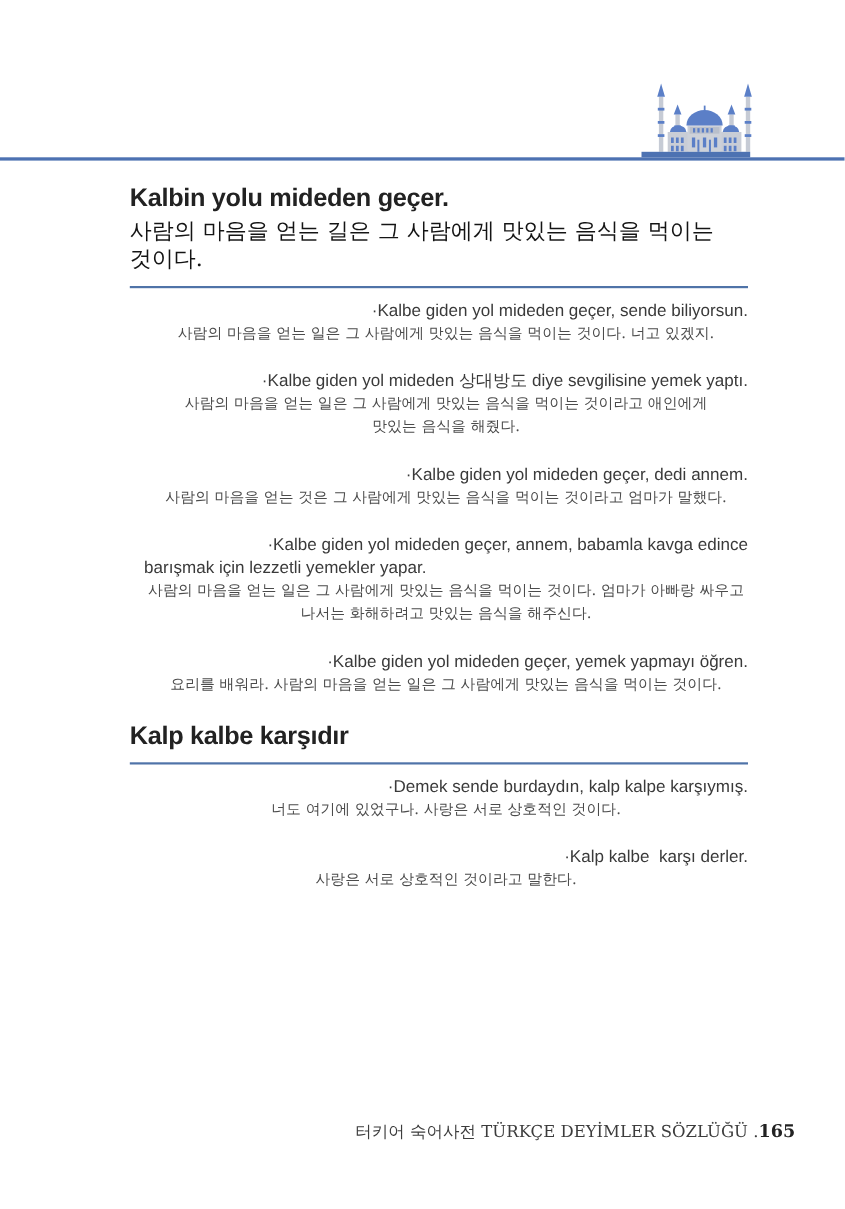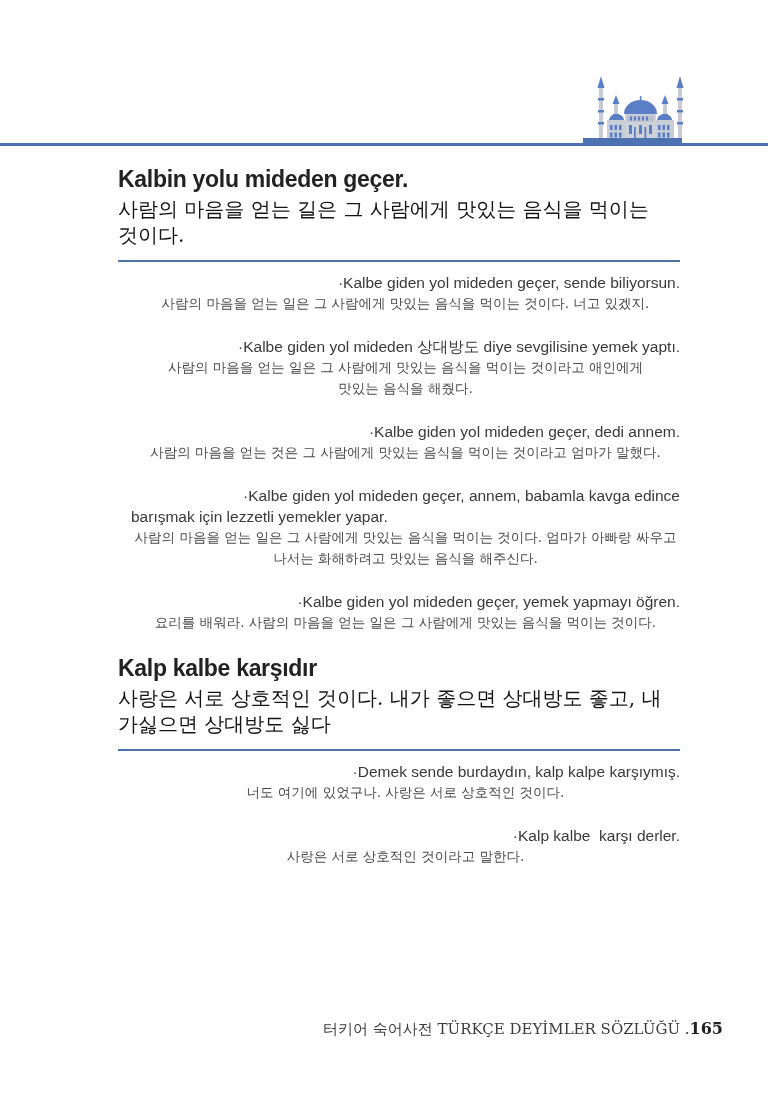--- a/index.html
+++ b/index.html
@@ -140,24 +140,20 @@
             <span class="bullet">·</span><span class="txt">Kalbe giden yol mideden geçer, yemek yapmayı öğren.</span>
           </div>
           <div class="ko">요리를 배워라. 사람의 마음을 얻는 일은 그 사람에게 맛있는 음식을 먹이는 것이다.</div>
         </div>
 
       </div>
     </section>
 
     <section class="entry-2">
       <h1 class="headword">Kalp kalbe karşıdır</h1>
-      <div class="meaning">
-        <div>사랑은 서로 상호적인 것이다. 내가 좋으면 상대방도 좋고, 내</div>
-        <div>가싫으면 상대방도 싫다</div>
-      </div>
       <hr class="divider">
       <div class="examples">
 
         <div class="example">
           <div class="tr first">
             <span class="bullet">·</span><span class="txt">Demek sende burdaydın, kalp kalpe karşıymış.</span>
           </div>
           <div class="ko">너도 여기에 있었구나. 사랑은 서로 상호적인 것이다.</div>
         </div>
 

